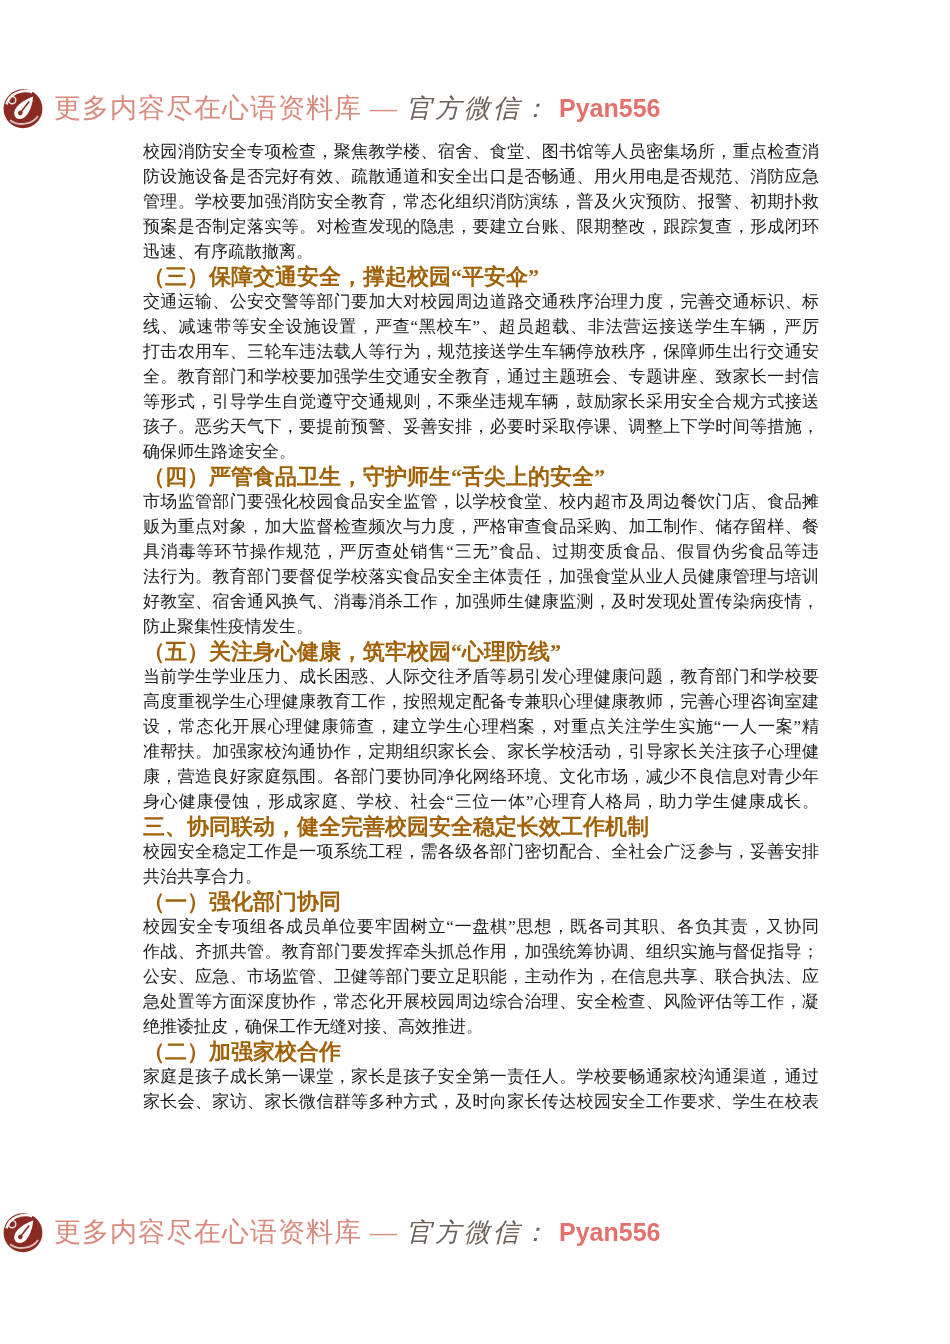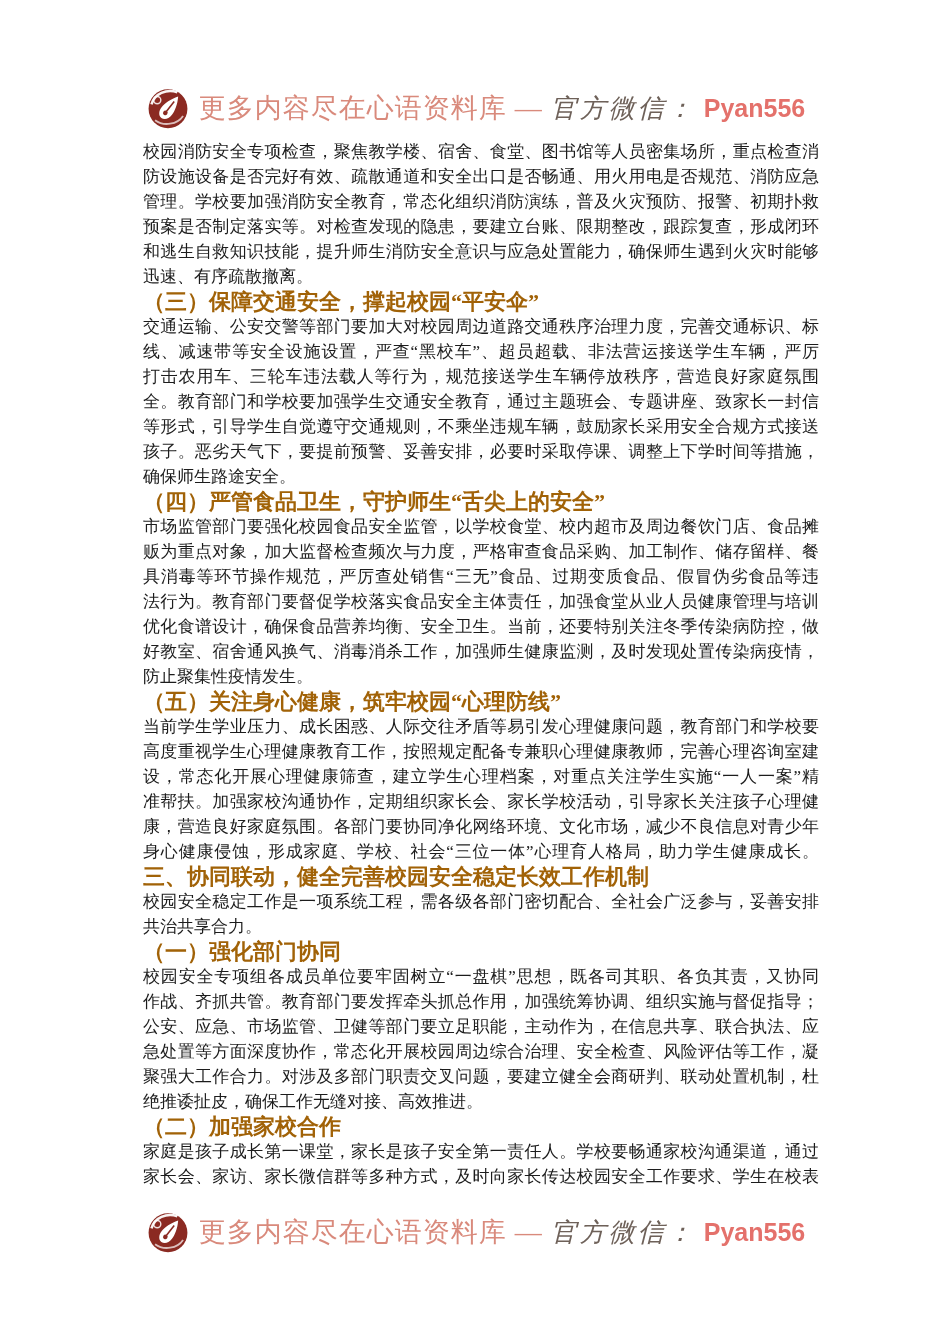--- a/index.html
+++ b/index.html
@@ -10,21 +10,20 @@
     background: #ffffff;
     overflow: hidden;
     font-family: "Liberation Serif", serif;
   }
   .watermark {
     position: absolute;
     left: 0;
     width: 950px;
     height: 56px;
     display: flex;
-    justify-content: center;
     align-items: center;
     gap: 8px;
     white-space: nowrap;
   }
   .watermark.top { top: 80px; }
   .watermark.bottom { top: 1204px; }
   .wm-logo { flex: 0 0 auto; display: block; }
   .wm-brand {
     font-family: "Liberation Serif", serif;
     font-size: 27px;
@@ -91,54 +90,51 @@
       <span class="wm-brand">—</span>
       <span class="wm-label">官方微信：</span>
     <span class="wm-account">Pyan556</span>
   </div>
 
   <div class="content">
       <div class="line body full">校园消防安全专项检查，聚焦教学楼、宿舍、食堂、图书馆等人员密集场所，重点检查消</div>
       <div class="line body full">防设施设备是否完好有效、疏散通道和安全出口是否畅通、用火用电是否规范、消防应急</div>
       <div class="line body full">管理。学校要加强消防安全教育，常态化组织消防演练，普及火灾预防、报警、初期扑救</div>
       <div class="line body full">预案是否制定落实等。对检查发现的隐患，要建立台账、限期整改，跟踪复查，形成闭环</div>
-      <div class="line body full">和逃生自救知识技能，提升师生消防安全意识与应急处置能力，确保师生遇到火灾时能够</div>
       <div class="line body">迅速、有序疏散撤离。</div>
       <div class="line heading">（三）保障交通安全，撑起校园“平安伞”</div>
       <div class="line body full">交通运输、公安交警等部门要加大对校园周边道路交通秩序治理力度，完善交通标识、标</div>
       <div class="line body full">线、减速带等安全设施设置，严查“黑校车”、超员超载、非法营运接送学生车辆，严厉</div>
-      <div class="line body full">打击农用车、三轮车违法载人等行为，规范接送学生车辆停放秩序，营造良好家庭氛围</div>
+      <div class="line body full">打击农用车、三轮车违法载人等行为，规范接送学生车辆停放秩序，保障师生出行交通安</div>
       <div class="line body full">全。教育部门和学校要加强学生交通安全教育，通过主题班会、专题讲座、致家长一封信</div>
       <div class="line body full">等形式，引导学生自觉遵守交通规则，不乘坐违规车辆，鼓励家长采用安全合规方式接送</div>
       <div class="line body full">孩子。恶劣天气下，要提前预警、妥善安排，必要时采取停课、调整上下学时间等措施，</div>
       <div class="line body">确保师生路途安全。</div>
       <div class="line heading">（四）严管食品卫生，守护师生“舌尖上的安全”</div>
       <div class="line body full">市场监管部门要强化校园食品安全监管，以学校食堂、校内超市及周边餐饮门店、食品摊</div>
       <div class="line body full">贩为重点对象，加大监督检查频次与力度，严格审查食品采购、加工制作、储存留样、餐</div>
       <div class="line body full">具消毒等环节操作规范，严厉查处销售“三无”食品、过期变质食品、假冒伪劣食品等违</div>
       <div class="line body full">法行为。教育部门要督促学校落实食品安全主体责任，加强食堂从业人员健康管理与培训</div>
-      <div class="line body full">优化食谱设计，确保食品营养均衡、安全卫生。当前，还要特别关注冬季传染病防控，做</div>
       <div class="line body full">好教室、宿舍通风换气、消毒消杀工作，加强师生健康监测，及时发现处置传染病疫情，</div>
       <div class="line body">防止聚集性疫情发生。</div>
       <div class="line heading">（五）关注身心健康，筑牢校园“心理防线”</div>
       <div class="line body full">当前学生学业压力、成长困惑、人际交往矛盾等易引发心理健康问题，教育部门和学校要</div>
       <div class="line body full">高度重视学生心理健康教育工作，按照规定配备专兼职心理健康教师，完善心理咨询室建</div>
       <div class="line body full">设，常态化开展心理健康筛查，建立学生心理档案，对重点关注学生实施“一人一案”精</div>
       <div class="line body full">准帮扶。加强家校沟通协作，定期组织家长会、家长学校活动，引导家长关注孩子心理健</div>
       <div class="line body full">康，营造良好家庭氛围。各部门要协同净化网络环境、文化市场，减少不良信息对青少年</div>
       <div class="line body full">身心健康侵蚀，形成家庭、学校、社会“三位一体”心理育人格局，助力学生健康成长。</div>
       <div class="line heading">三、协同联动，健全完善校园安全稳定长效工作机制</div>
       <div class="line body full">校园安全稳定工作是一项系统工程，需各级各部门密切配合、全社会广泛参与，妥善安排</div>
       <div class="line body">共治共享合力。</div>
       <div class="line heading">（一）强化部门协同</div>
       <div class="line body full">校园安全专项组各成员单位要牢固树立“一盘棋”思想，既各司其职、各负其责，又协同</div>
       <div class="line body full">作战、齐抓共管。教育部门要发挥牵头抓总作用，加强统筹协调、组织实施与督促指导；</div>
       <div class="line body full">公安、应急、市场监管、卫健等部门要立足职能，主动作为，在信息共享、联合执法、应</div>
       <div class="line body full">急处置等方面深度协作，常态化开展校园周边综合治理、安全检查、风险评估等工作，凝</div>
-      <div class="line body full">聚强大工作合力。对涉及多部门职责交叉问题，要建立健全会商研判、联动处置机制，杜</div>
       <div class="line body">绝推诿扯皮，确保工作无缝对接、高效推进。</div>
       <div class="line heading">（二）加强家校合作</div>
       <div class="line body full">家庭是孩子成长第一课堂，家长是孩子安全第一责任人。学校要畅通家校沟通渠道，通过</div>
       <div class="line body full">家长会、家访、家长微信群等多种方式，及时向家长传达校园安全工作要求、学生在校表</div>
     </div>
 
   <div class="watermark bottom">
     <svg class="wm-logo" width="46" height="52" viewBox="0 0 64 64" aria-hidden="true">
       <circle cx="32" cy="33" r="27" fill="var(--logo, #8b2a22)"></circle>
       <path d="M9 27 C13 12 30 5 45 10" stroke="#ffffff" stroke-width="3.5" fill="none" opacity="0.95"></path>

